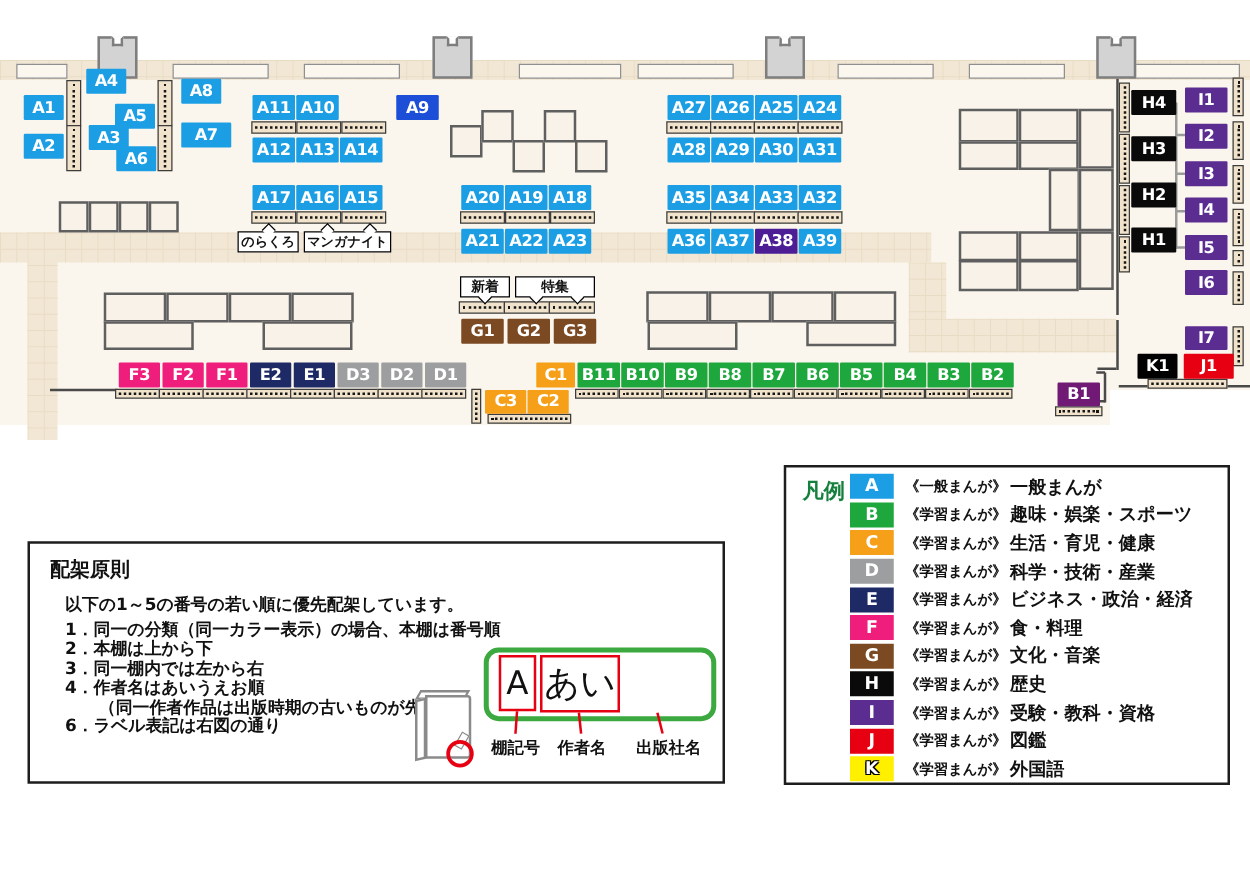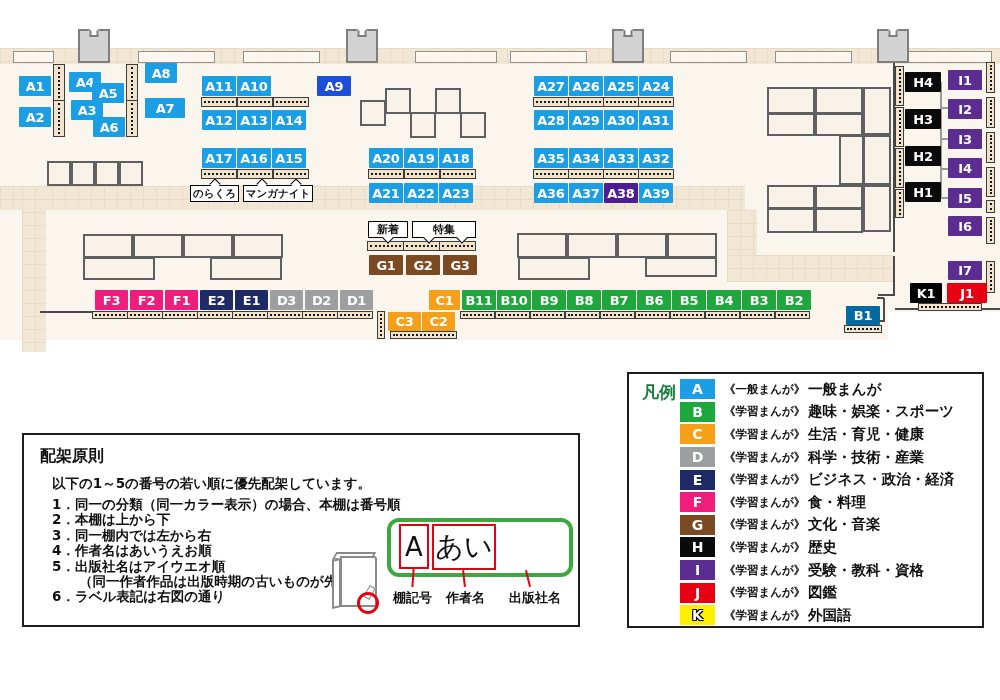--- a/index.html
+++ b/index.html
@@ -197,21 +197,21 @@
     <div class="abs sh" style="left: 775px; top: 311px; width: 35px; height: 8px;"></div>
     <div class="abs sh" style="left: 844px; top: 325px; width: 38px; height: 8px;"></div>
     <div class="abs sh" style="left: 918px; top: 303px; width: 64px; height: 8px;"></div>
     <div class="abs conn" style="left: 940px; top: 82px; width: 2px; height: 117px;"></div>
     <div class="abs conn" style="left: 940px; top: 107px; width: 9px; height: 2px;"></div>
     <div class="abs conn" style="left: 940px; top: 138px; width: 9px; height: 2px;"></div>
     <div class="abs conn" style="left: 940px; top: 168px; width: 9px; height: 2px;"></div>
     <div class="abs conn" style="left: 940px; top: 197px; width: 9px; height: 2px;"></div>
     <div class="abs badge" style="left: 19px; top: 76px; width: 32px; height: 20px; background: rgb(28, 158, 228);">A1</div>
     <div class="abs badge" style="left: 19px; top: 107px; width: 32px; height: 20px; background: rgb(28, 158, 228);">A2</div>
-    <div class="abs badge" style="left: 69px; top: 72px; width: 32px; height: 20px; background: rgb(28, 158, 228); text-align: center;">A4</div>
+    <div class="abs badge" style="left: 69px; top: 55px; width: 32px; height: 20px; background: rgb(28, 158, 228); text-align: center;">A4</div>
     <div class="abs badge" style="left: 92px; top: 83px; width: 32px; height: 20px; background: rgb(28, 158, 228);">A5</div>
     <div class="abs badge" style="left: 71px; top: 100px; width: 32px; height: 20px; background: rgb(28, 158, 228);">A3</div>
     <div class="abs badge" style="left: 93px; top: 117px; width: 32px; height: 20px; background: rgb(28, 158, 228);">A6</div>
     <div class="abs badge" style="left: 145px; top: 63px; width: 32px; height: 20px; background: rgb(28, 158, 228);">A8</div>
     <div class="abs badge" style="left: 145px; top: 98px; width: 40px; height: 20px; background: rgb(28, 158, 228);">A7</div>
     <div class="abs badge" style="left: 202px; top: 76px; width: 34px; height: 20px; background: rgb(28, 158, 228);">A11</div>
     <div class="abs badge" style="left: 237px; top: 76px; width: 34px; height: 20px; background: rgb(28, 158, 228);">A10</div>
     <div class="abs badge" style="left: 272px; top: 76px; width: 34px; height: 20px; background: #1d4ed8; margin-left: 45px;">A9</div>
     <div class="abs badge" style="left: 202px; top: 110px; width: 34px; height: 20px; background: rgb(28, 158, 228);">A12</div>
     <div class="abs badge" style="left: 237px; top: 110px; width: 34px; height: 20px; background: rgb(28, 158, 228);">A13</div>
@@ -258,21 +258,21 @@
     <div class="abs badge" style="left: 462px; top: 290px; width: 34px; height: 20px; background: rgb(30, 167, 60);">B11</div>
     <div class="abs badge" style="left: 497px; top: 290px; width: 34px; height: 20px; background: rgb(30, 167, 60);">B10</div>
     <div class="abs badge" style="left: 532px; top: 290px; width: 34px; height: 20px; background: rgb(30, 167, 60);">B9</div>
     <div class="abs badge" style="left: 567px; top: 290px; width: 34px; height: 20px; background: rgb(30, 167, 60);">B8</div>
     <div class="abs badge" style="left: 602px; top: 290px; width: 34px; height: 20px; background: rgb(30, 167, 60);">B7</div>
     <div class="abs badge" style="left: 637px; top: 290px; width: 34px; height: 20px; background: rgb(30, 167, 60);">B6</div>
     <div class="abs badge" style="left: 672px; top: 290px; width: 34px; height: 20px; background: rgb(30, 167, 60);">B5</div>
     <div class="abs badge" style="left: 707px; top: 290px; width: 34px; height: 20px; background: rgb(30, 167, 60);">B4</div>
     <div class="abs badge" style="left: 742px; top: 290px; width: 34px; height: 20px; background: rgb(30, 167, 60);">B3</div>
     <div class="abs badge" style="left: 777px; top: 290px; width: 34px; height: 20px; background: rgb(30, 167, 60);">B2</div>
-    <div class="abs badge" style="left: 846px; top: 306px; width: 34px; height: 19px; background: #0369a1;">B1</div>
+    <div class="abs badge" style="left: 846px; top: 306px; width: 34px; height: 19px; background: #701a75;">B1</div>
     <div class="abs badge K" style="left: 910px; top: 283px; width: 32px; height: 20px; background: #000000;">K1</div>
     <div class="abs badge" style="left: 947px; top: 283px; width: 40px; height: 20px; background: rgb(230, 0, 18);">J1</div>
     <div class="abs badge" style="left: 905px; top: 72px; width: 36px; height: 20px; background: rgb(10, 10, 10);">H4</div>
     <div class="abs badge" style="left: 905px; top: 109px; width: 36px; height: 20px; background: rgb(10, 10, 10);">H3</div>
     <div class="abs badge" style="left: 905px; top: 146px; width: 36px; height: 20px; background: rgb(10, 10, 10);">H2</div>
     <div class="abs badge" style="left: 905px; top: 182px; width: 36px; height: 20px; background: rgb(10, 10, 10);">H1</div>
     <div class="abs badge" style="left: 948px; top: 70px; width: 34px; height: 20px; background: rgb(92, 45, 144);">I1</div>
     <div class="abs badge" style="left: 948px; top: 99px; width: 34px; height: 20px; background: rgb(92, 45, 144);">I2</div>
     <div class="abs badge" style="left: 948px; top: 129px; width: 34px; height: 20px; background: rgb(92, 45, 144);">I3</div>
     <div class="abs badge" style="left: 948px; top: 158px; width: 34px; height: 20px; background: rgb(92, 45, 144);">I4</div>
@@ -353,21 +353,20 @@
 </div>
 
 <div id="prin-box" class="abs panel">
   <div id="prin-title">配架原則</div>
   <div id="prin-intro">以下の1～5の番号の若い順に優先配架しています。</div>
   <div id="prin-items">
       <div class="pitem">1．同一の分類（同一カラー表示）の場合、本棚は番号順</div>
       <div class="pitem">2．本棚は上から下</div>
       <div class="pitem">3．同一棚内では左から右</div>
       <div class="pitem">4．作者名はあいうえお順</div>
-      <div class="pitem">5．出版社名はアイウエオ順</div>
       <div class="pitem">　　（同一作者作品は出版時期の古いものが先）</div>
       <div class="pitem">6．ラベル表記は右図の通り</div>
     </div>
 </div>
 
 <div id="diagram">
   <div class="bookpart" style="left:334px;top:552px;width:40px;height:8px;transform:skewX(-30deg);"></div>
   <div class="bookpart" style="left:332px;top:559px;width:9px;height:49px;transform:skewY(-12deg);"></div>
   <div class="bookpart" style="left:340px;top:556px;width:37px;height:51px;border-radius:0 3px 3px 0;"></div>
   <div class="bookpart" style="left:366px;top:586px;width:7px;height:13px;border-width:1.5px;transform:rotate(30deg);"></div>

